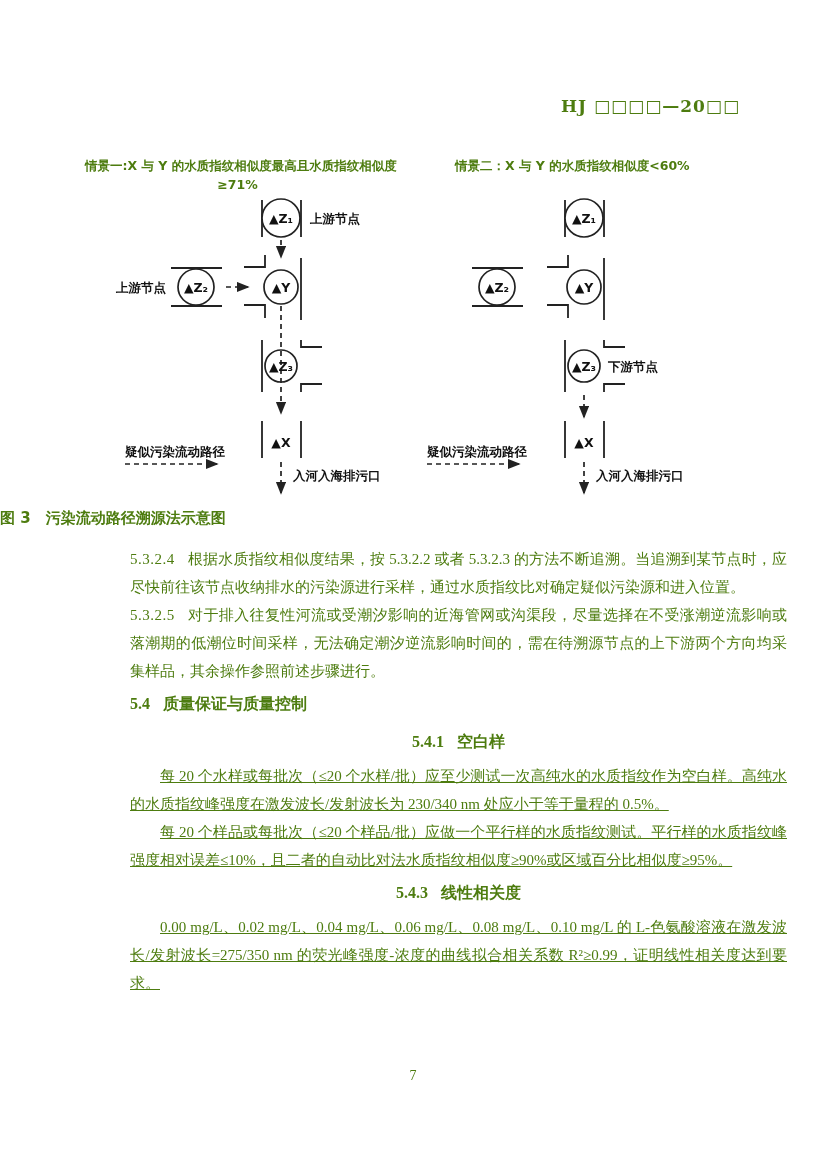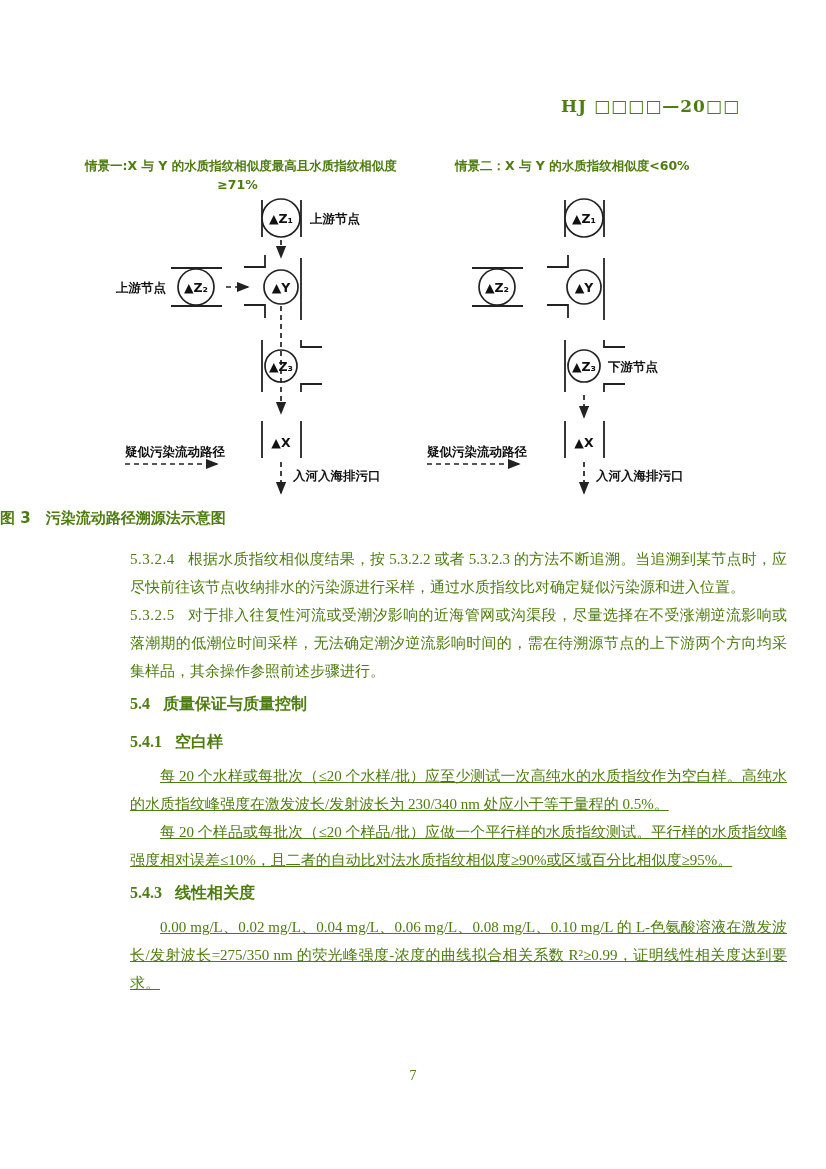--- a/index.html
+++ b/index.html
@@ -34,21 +34,21 @@
   }
   .num-para { margin:0; }
   .num-para .para-num { margin-right:13px; letter-spacing:.5px; }
   .body-para { margin:0; text-indent:30px;text-decoration:underline; }
   .heading {
     font-family:"DejaVu Sans","Liberation Sans",sans-serif;
     font-weight:bold; font-size:16px; line-height:20px; text-align:left;
   }
   .heading .h-num { font-family:"Liberation Serif","DejaVu Serif",serif; font-weight:bold; margin-right:13px; }
   .h2 { margin:9px 0 18px 0; }
-  .h3 { margin:9px 0 10px 0; }
+  .h3 { margin:9px 0 10px 0;text-align:center; }
   .page-number {
     position:absolute; top:1068px; left:0; width:826px; text-align:center;
     font-size:14px;
   }
   svg text {
     font-family:"DejaVu Sans","Liberation Sans",sans-serif;
     font-weight:bold; fill:#111;
   }
   .node-label { font-size:12.5px; }
   .anno-label { font-size:12.5px; }

